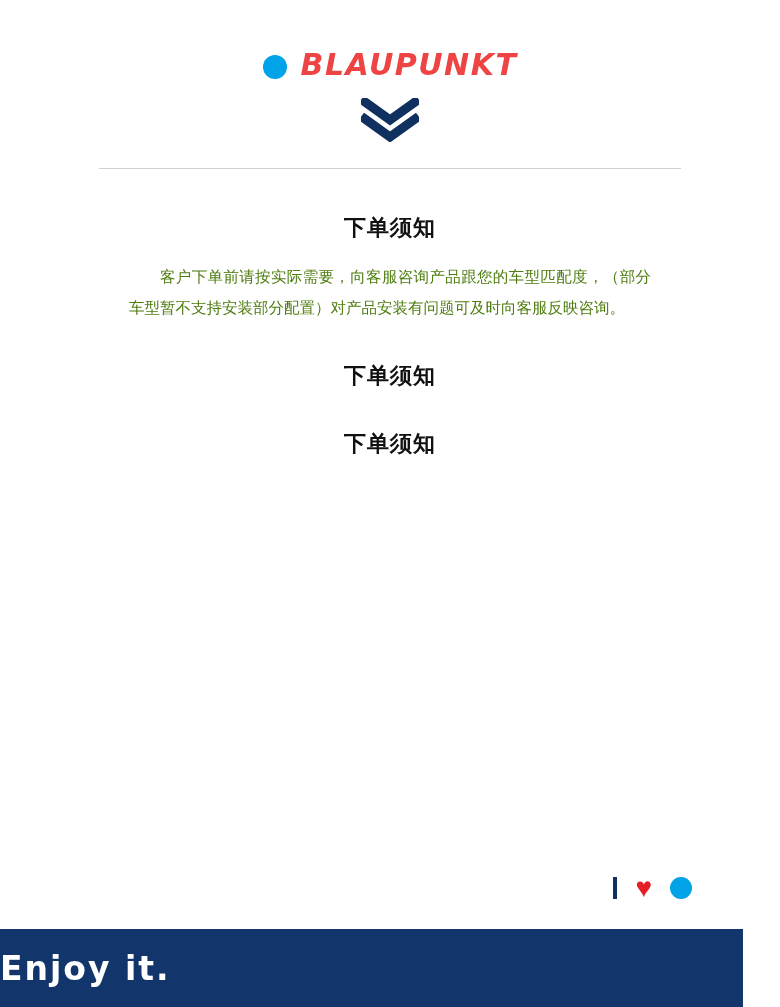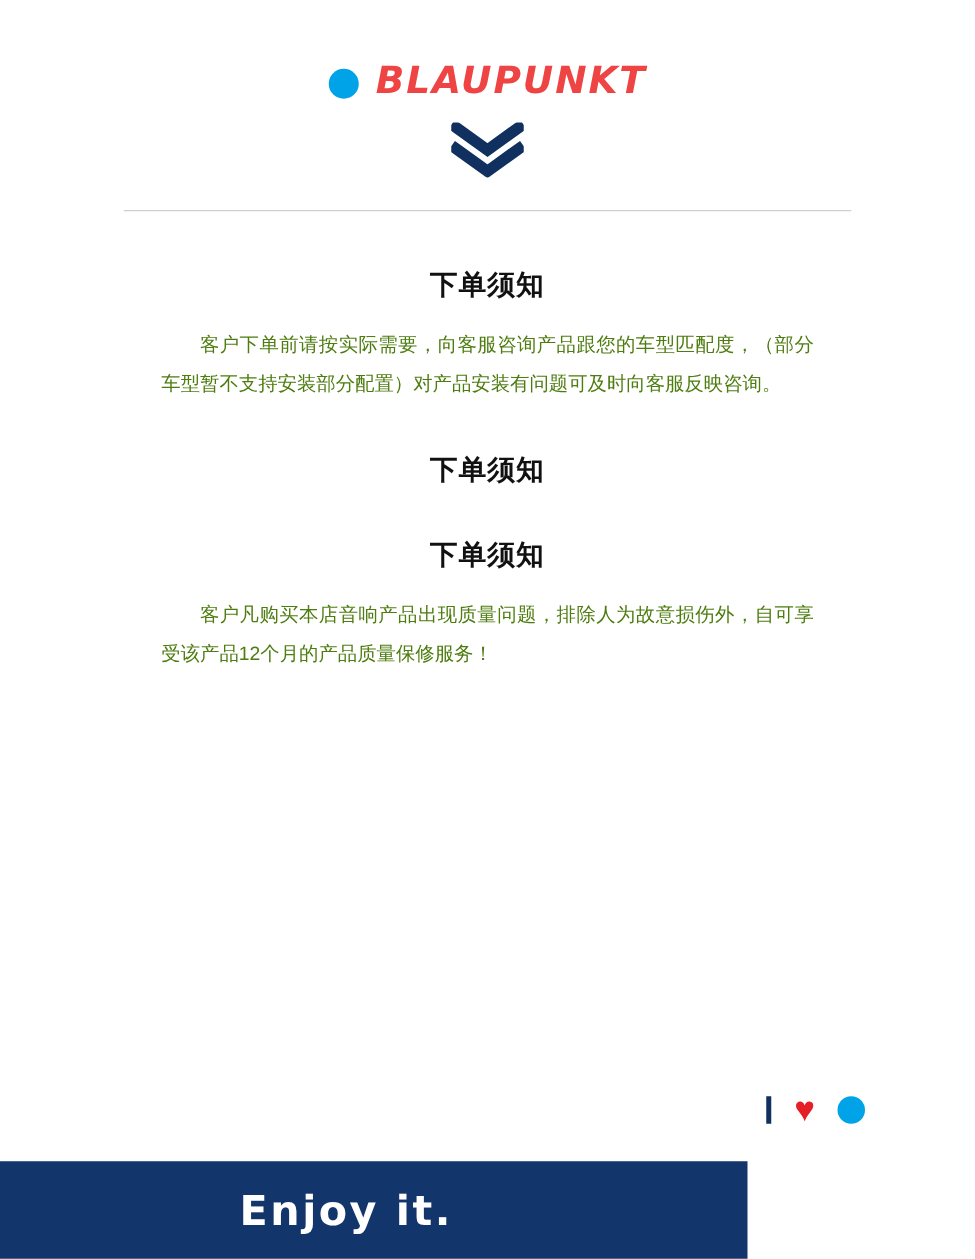--- a/index.html
+++ b/index.html
@@ -123,24 +123,24 @@
     border-radius: 50%;
     background: #00a3e8;
     display: inline-block;
   }
 
   
   .banner {
     margin-top: 26px;
     height: 78px;
     background: #12356b;
-    width: 598px;
-    display: flex;
-    align-items: center;
-    justify-content: center;
+    width: 743px;
+    display: flex;
+    align-items: center;
+    justify-content: flex-start;
     box-sizing: border-box;
     padding-right: 44px;
   }
   .banner-text {
     color: #ffffff;
     font-size: 33px;
     font-weight: 700;
     letter-spacing: 2px;
     font-family: "DejaVu Sans", sans-serif;
   }
@@ -181,21 +181,20 @@
   <div class="divider"></div>
 
   <div class="content">
 
     <h2 class="section-title first">下单须知</h2>
     <p class="section-body">客户下单前请按实际需要，向客服咨询产品跟您的车型匹配度，（部分车型暂不支持安装部分配置）对产品安装有问题可及时向客服反映咨询。</p>
 
     <h2 class="section-title">下单须知</h2>
 
     <h2 class="section-title">下单须知</h2>
-    <p class="section-body">客户凡购买本店音响产品出现质量问题，排除人为故意损伤外，自可享受该产品12个月的产品质量保修服务！</p>
 
   </div>
 
   <div class="accents">
     <span class="accent-bar"></span>
     <span class="accent-heart">♥</span>
     <span class="accent-dot"></span>
   </div>
 
   <div class="banner">

